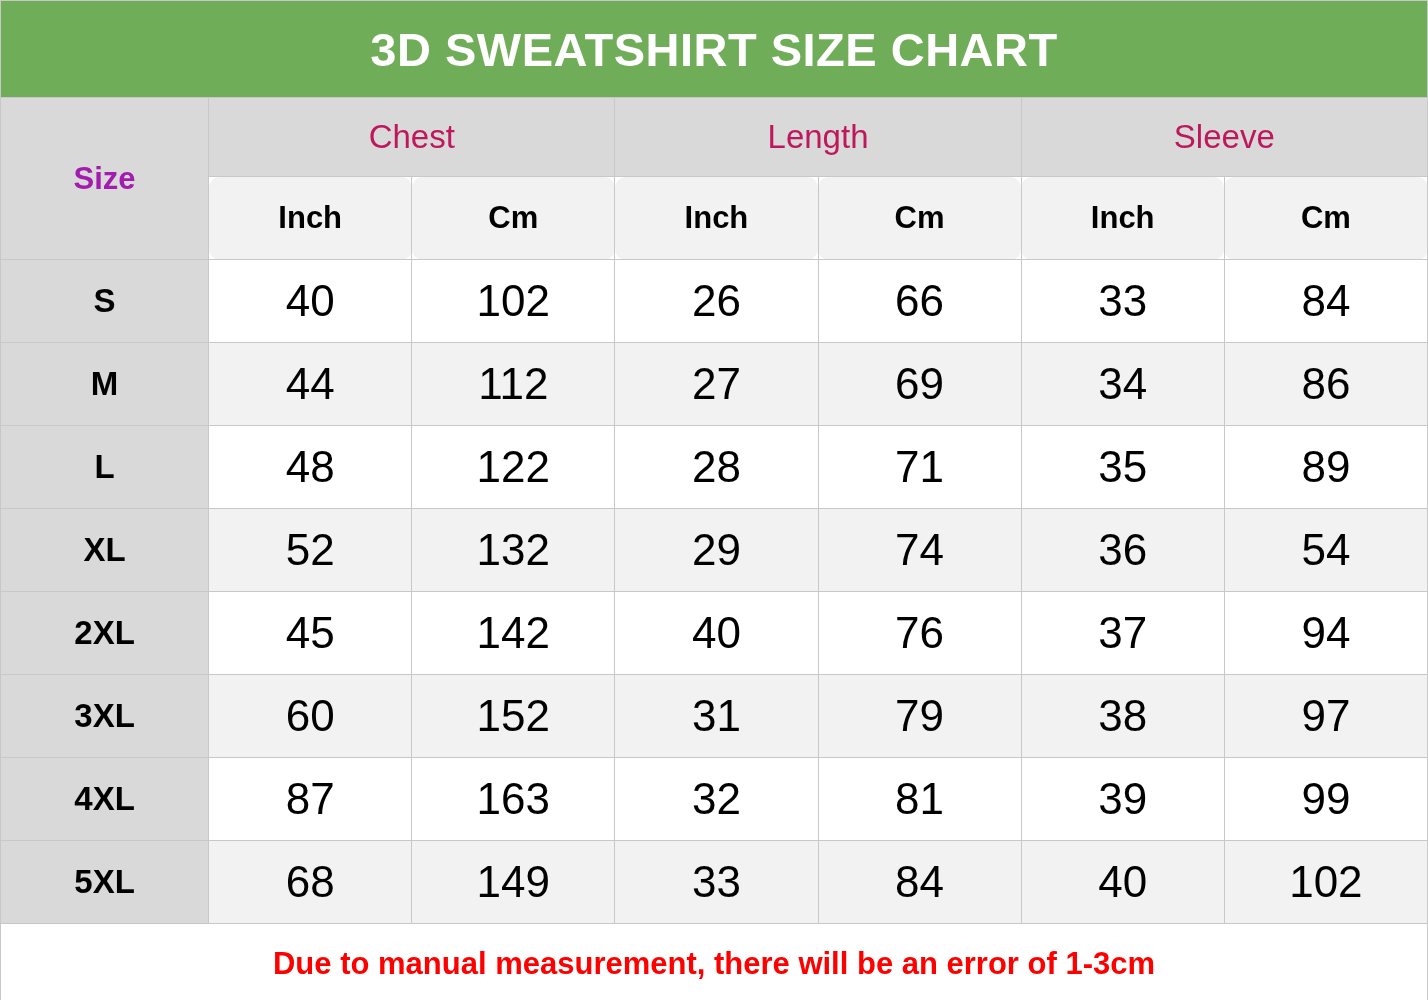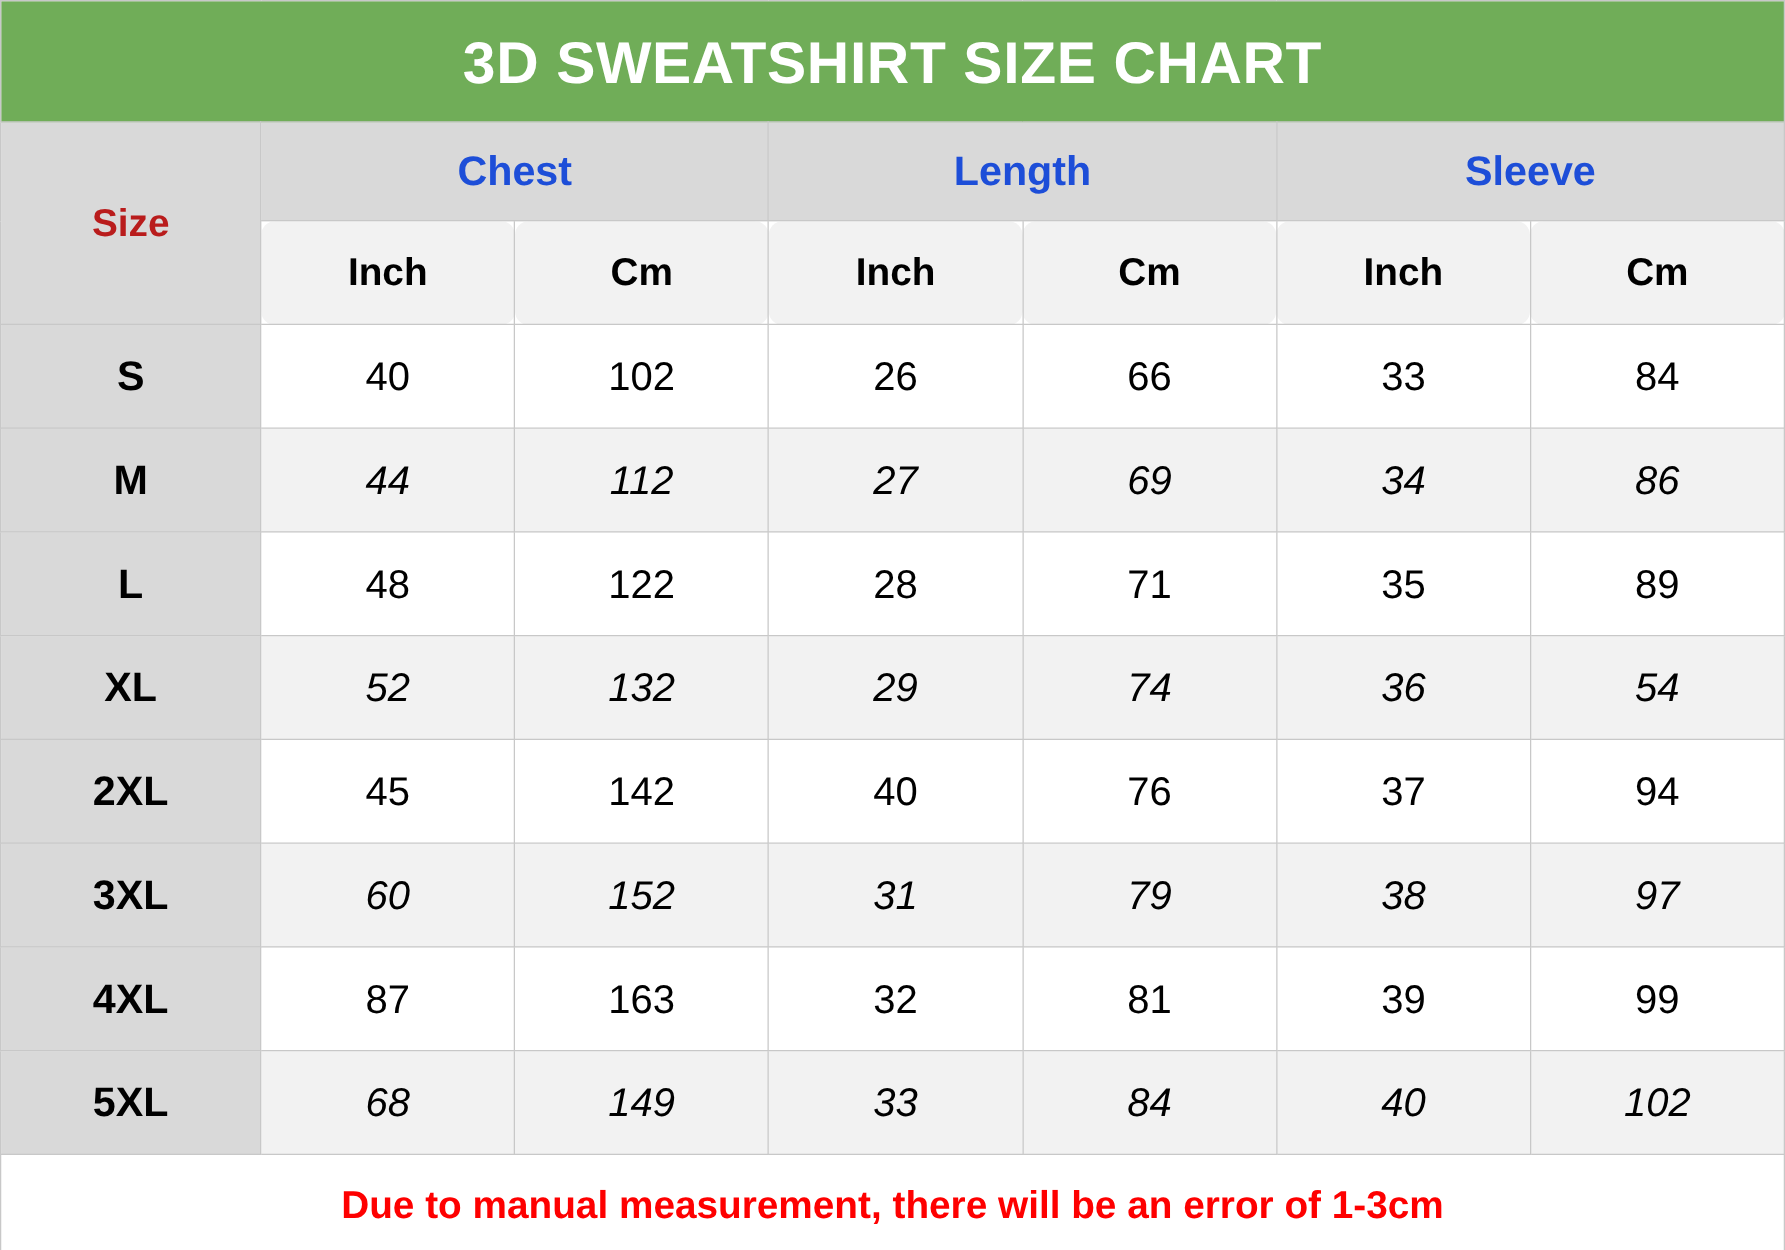--- a/index.html
+++ b/index.html
@@ -38,53 +38,53 @@
     font-weight: bold;
     height: 96px;
     letter-spacing: 0.5px;
     border: 1px solid #70ad58;
   }
   
   .size-header {
     background: #d9d9d9;
     font-size: 31px;
     font-weight: bold;
-    color: #b91c1c;
+    color: #a21caf;
     height: 160px;
   }
   .group-header {
     background: #d9d9d9;
     font-size: 33px;
-    font-weight: bold;
-    color: #1d4ed8;
+    font-weight: normal;
+    color: #be185d;
     height: 78px;
   }
   .unit-header {
     background: #f2f2f2;
     font-size: 31px;
     font-weight: bold;
     color: #000000;
     height: 82px;
     border-radius: 11px;
   }
   
   td.size-label {
     background: #d9d9d9;
     font-size: 33px;
     font-weight: bold;
     color: #000000;
     height: 82px;
   }
   td.value {
-    font-size: 32px;
+    font-size: 44px;
     color: #000000;
     height: 82px;
   }
   tr.row-odd td.value { background: #ffffff; }
-  tr.row-even td.value { background: #f2f2f2; font-style: italic; }
+  tr.row-even td.value { background: #f2f2f2; }
 
   .note-cell {
     background: #ffffff;
     color: #fe0000;
     font-size: 31px;
     font-weight: bold;
     height: 80px;
     border: 1px solid #c8c8c8;
   }
   

